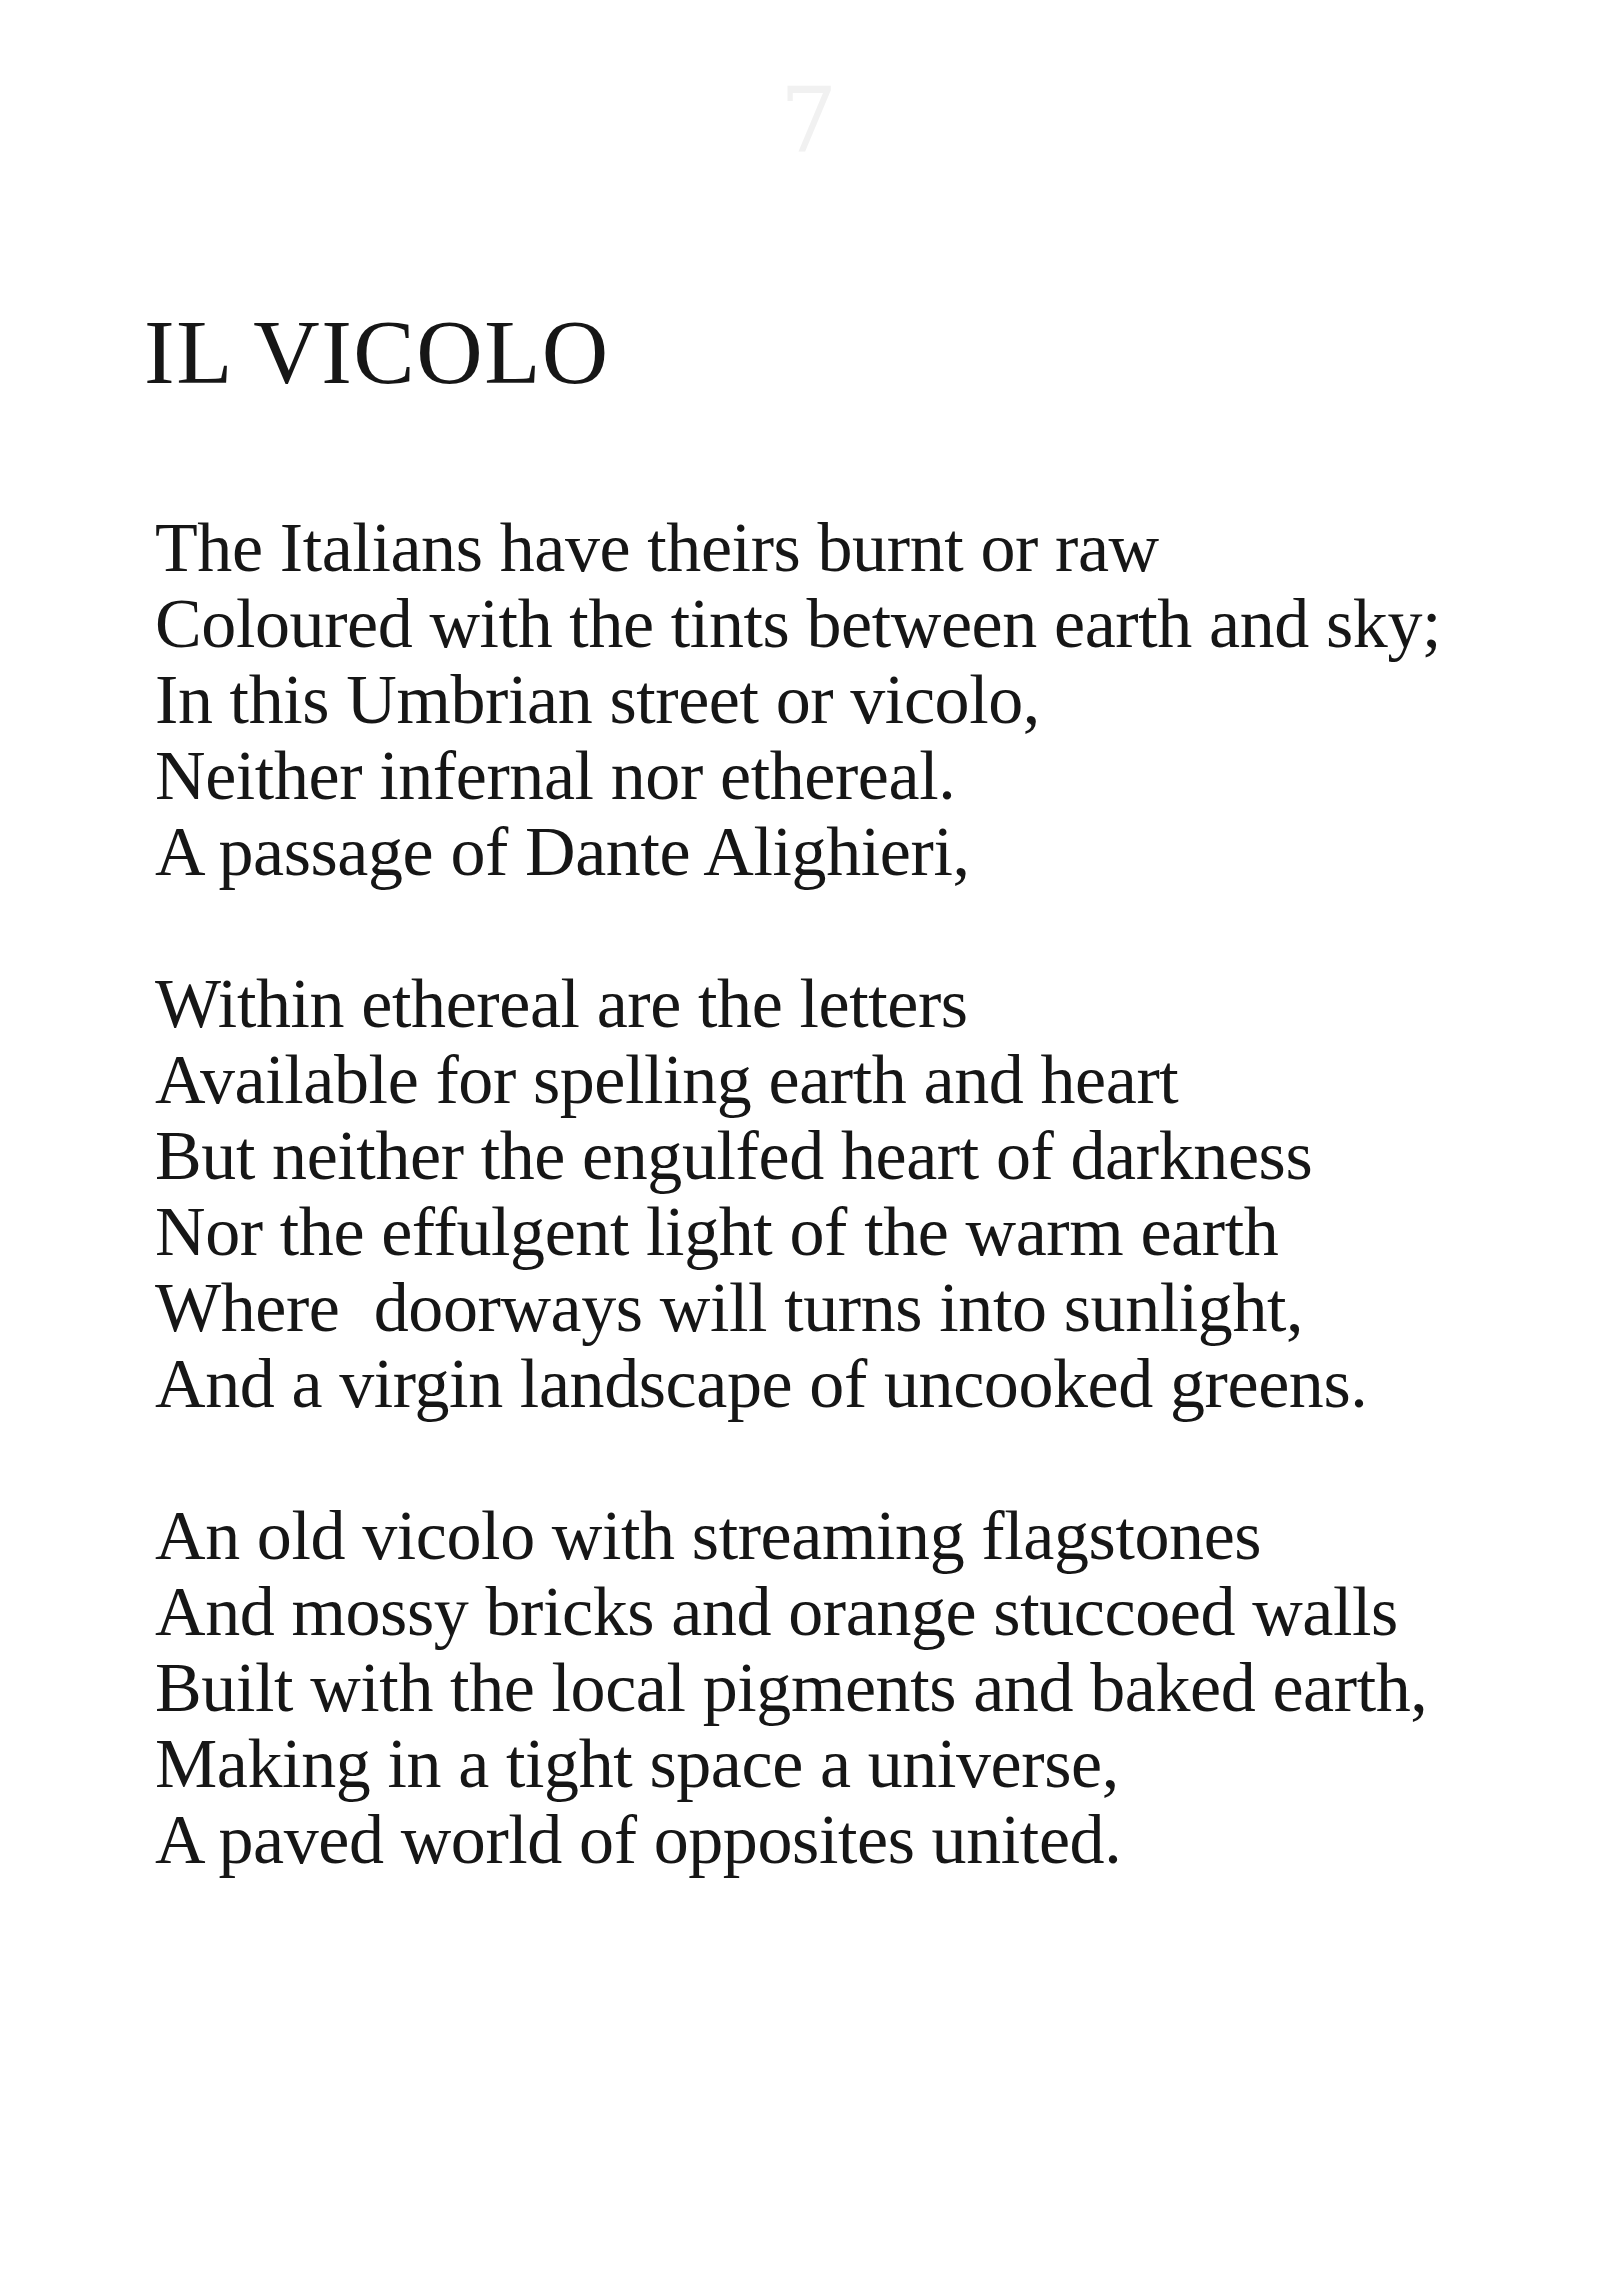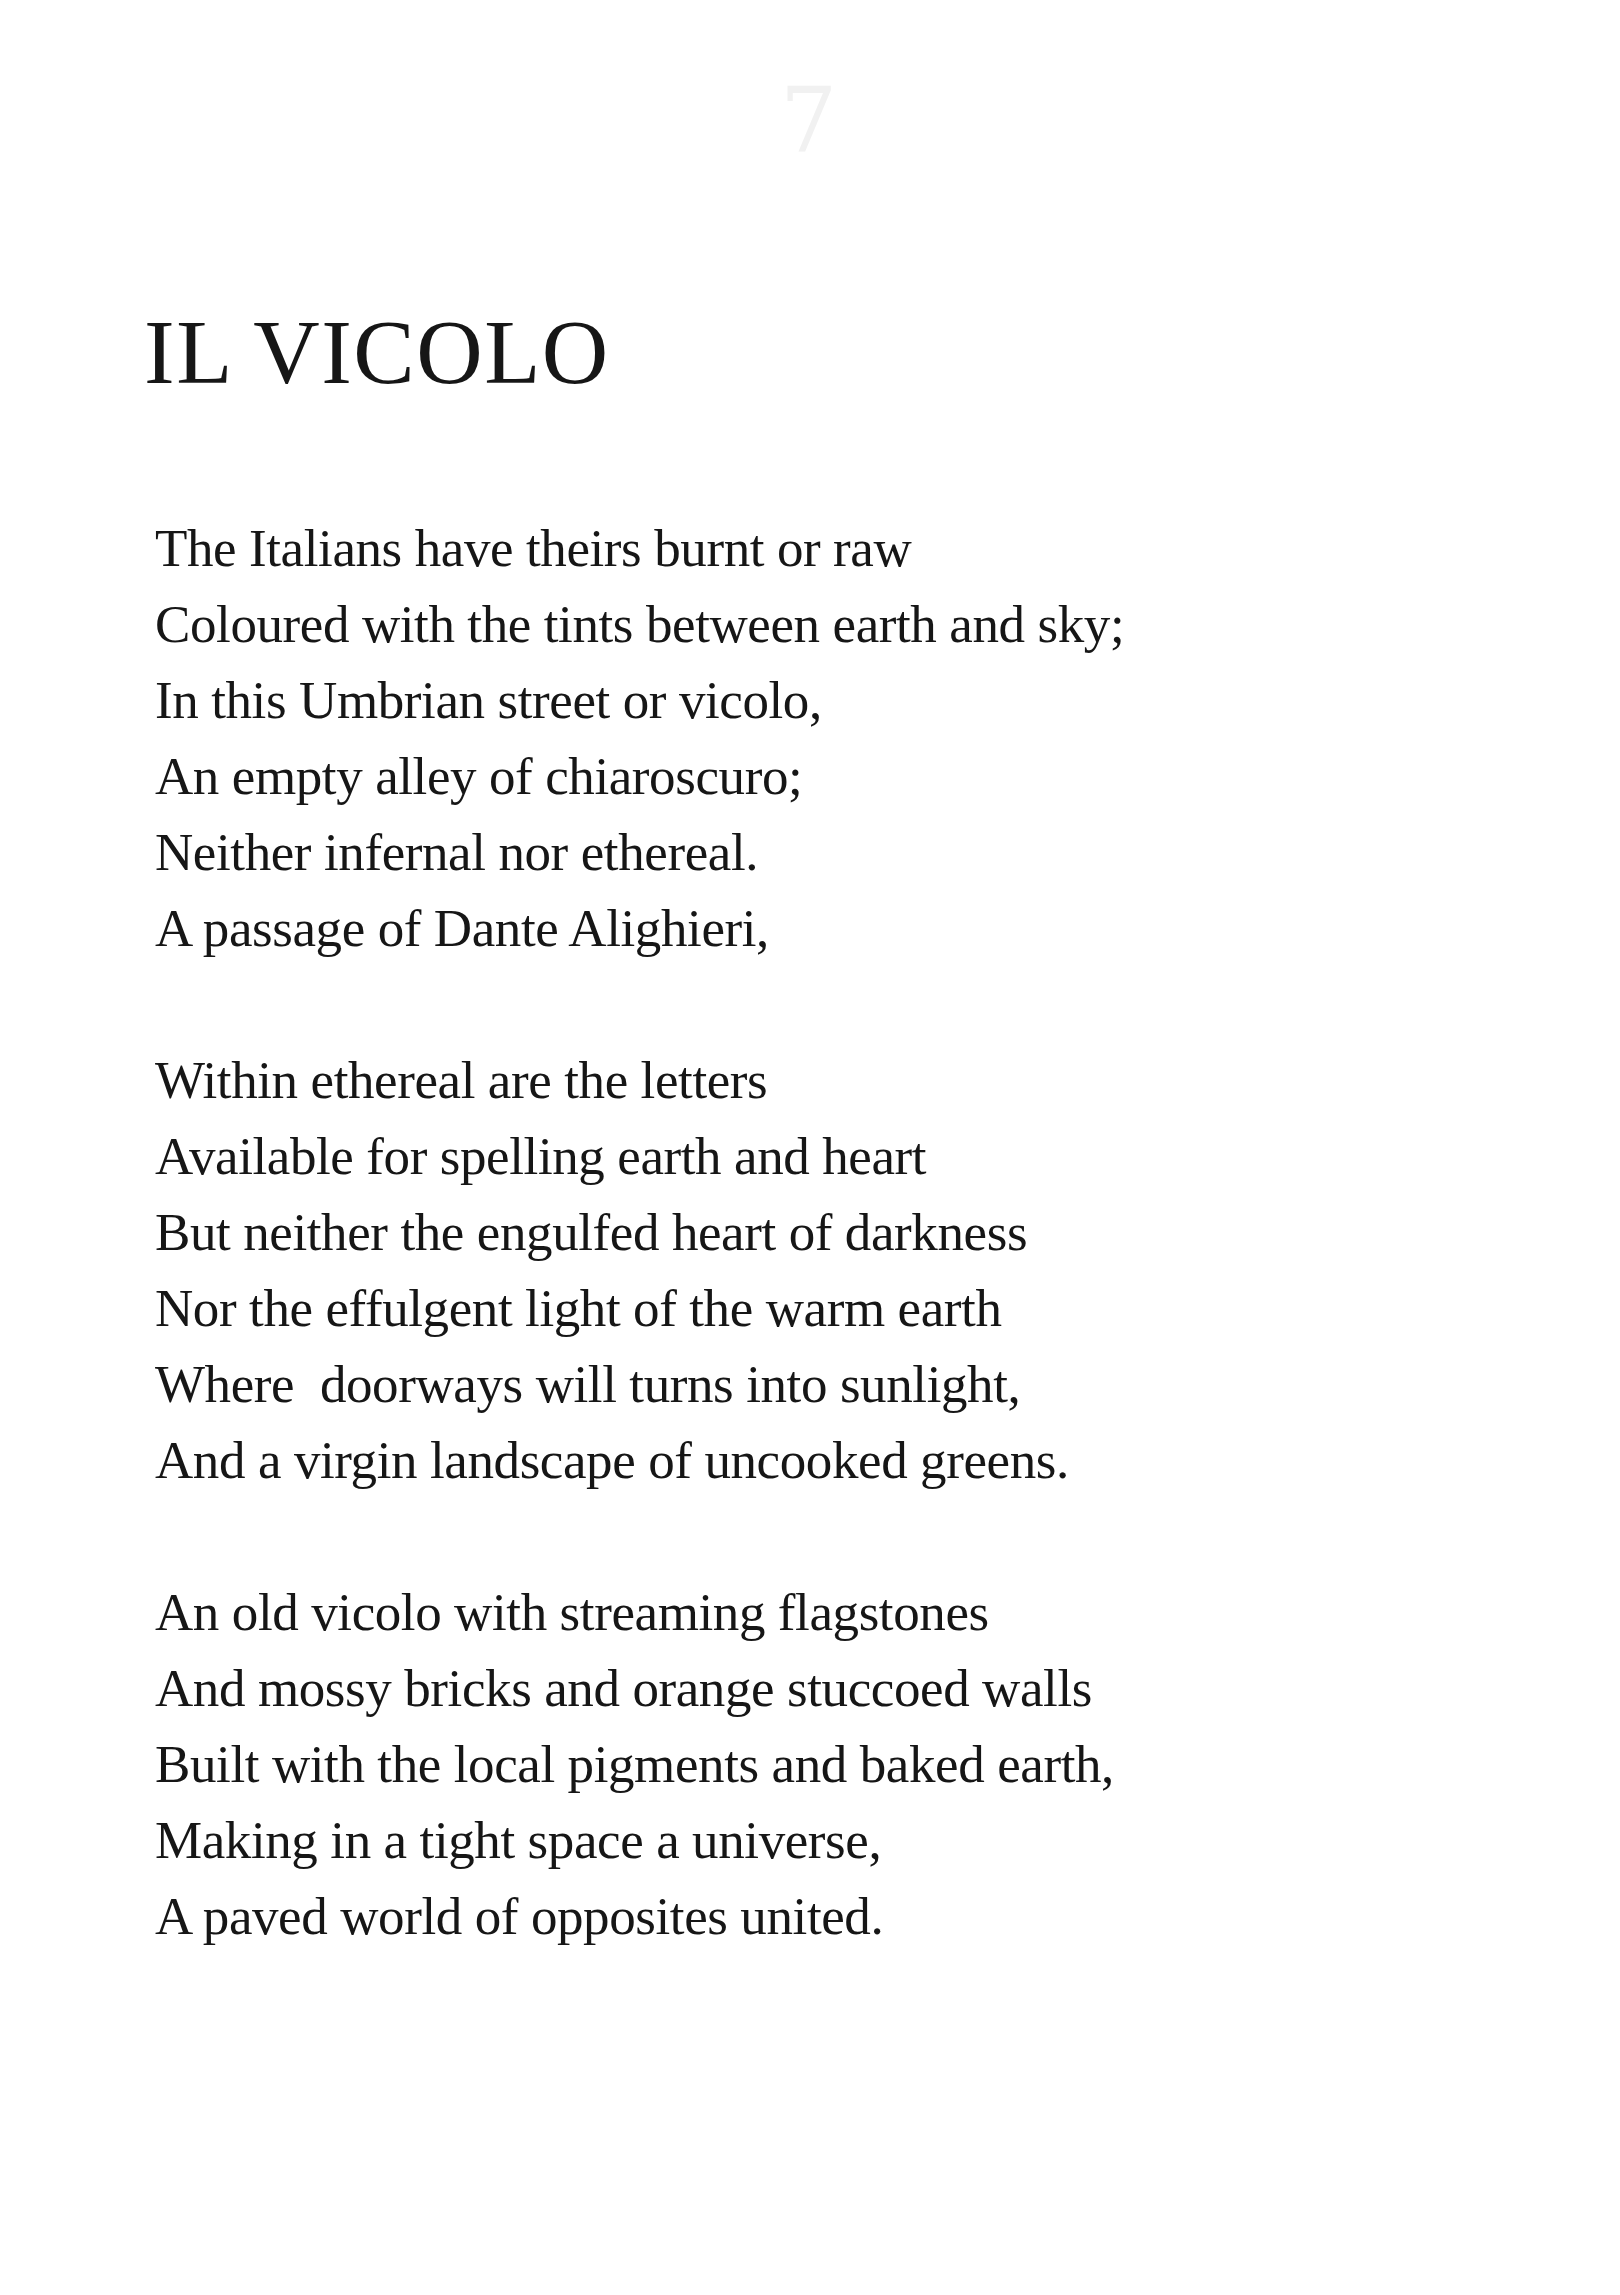--- a/index.html
+++ b/index.html
@@ -31,21 +31,21 @@
     font-weight: 400;
     letter-spacing: 1.5px;
     line-height: 1;
     white-space: pre;
     color: #161616;
   }
   .poem {
     position: absolute;
     left: 155px;
     top: 510px;
-    font-size: 53px;
+    font-size: 70px;
     line-height: 76px;
     letter-spacing: -0.4px;
     color: #161616;
   }
   .stanza { margin: 0; }
   .stanza + .stanza { margin-top: 76px; }
   .line { white-space: pre; }
 </style>
 </head>
 <body>
@@ -55,21 +55,20 @@
   <div class="watermark">7</div>
 
   <h1 class="title">IL VICOLO</h1>
 
   <div class="poem">
 
     <div class="stanza">
       <div class="line">The Italians have theirs burnt or raw</div>
       <div class="line">Coloured with the tints between earth and sky;</div>
       <div class="line">In this Umbrian street or vicolo,</div>
-      <div class="line">An empty alley of chiaroscuro;</div>
       <div class="line">Neither infernal nor ethereal.</div>
       <div class="line">A passage of Dante Alighieri,</div>
     </div>
 
     <div class="stanza">
       <div class="line">Within ethereal are the letters</div>
       <div class="line">Available for spelling earth and heart</div>
       <div class="line">But neither the engulfed heart of darkness</div>
       <div class="line">Nor the effulgent light of the warm earth</div>
       <div class="line">Where  doorways will turns into sunlight,</div>

